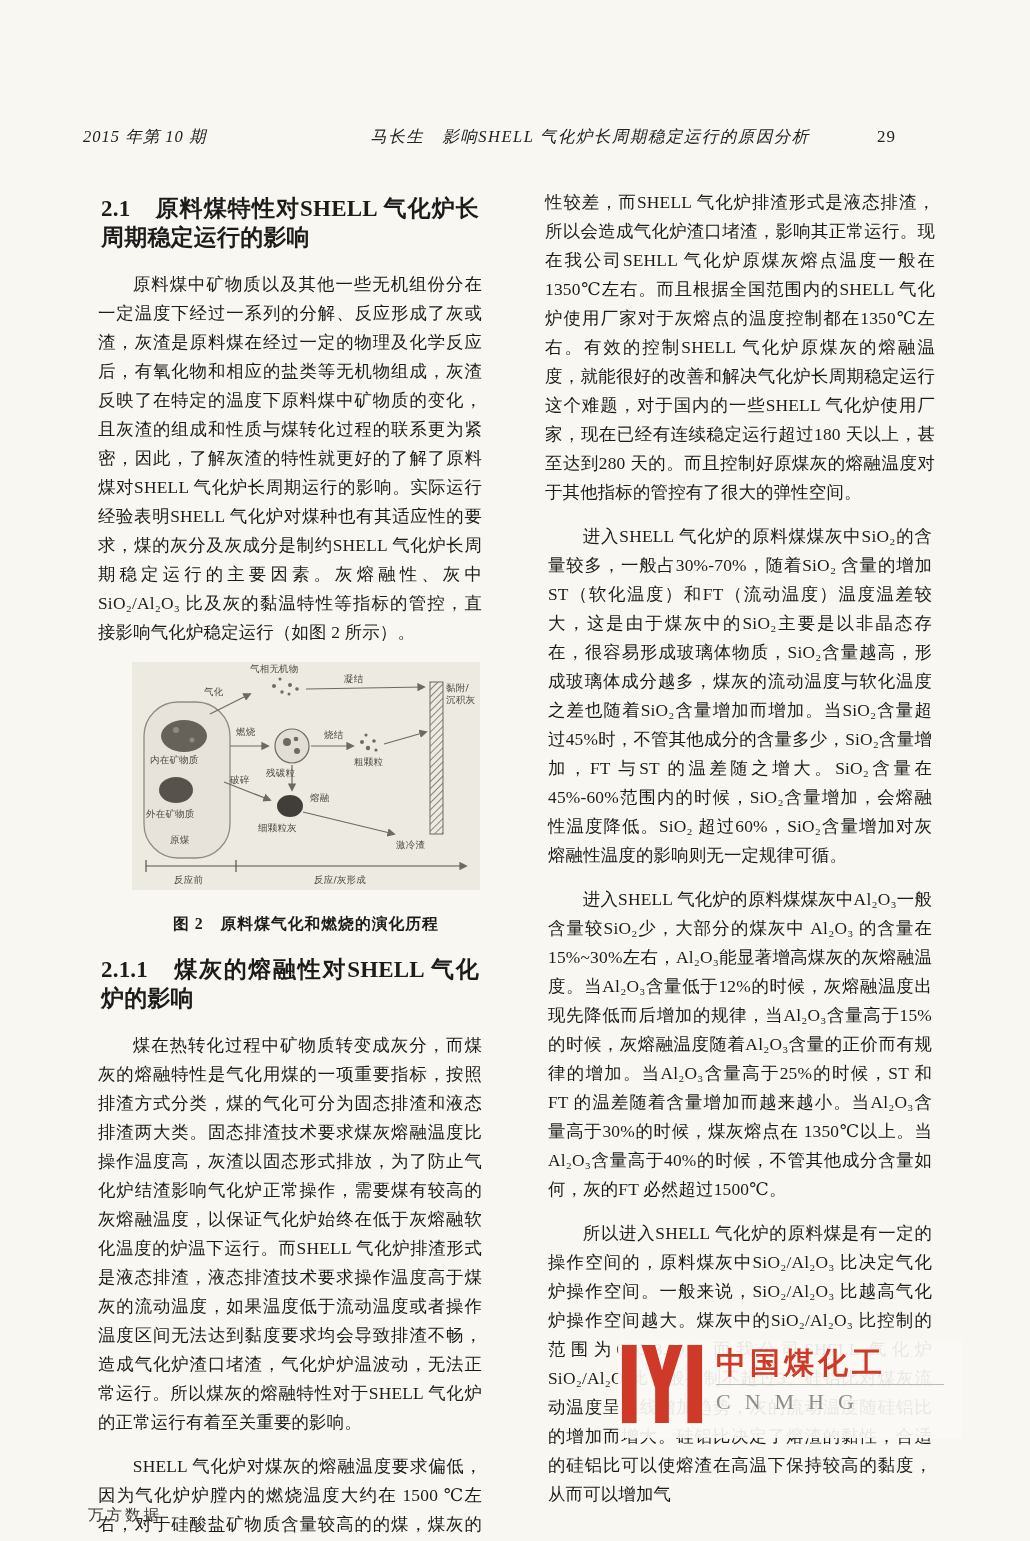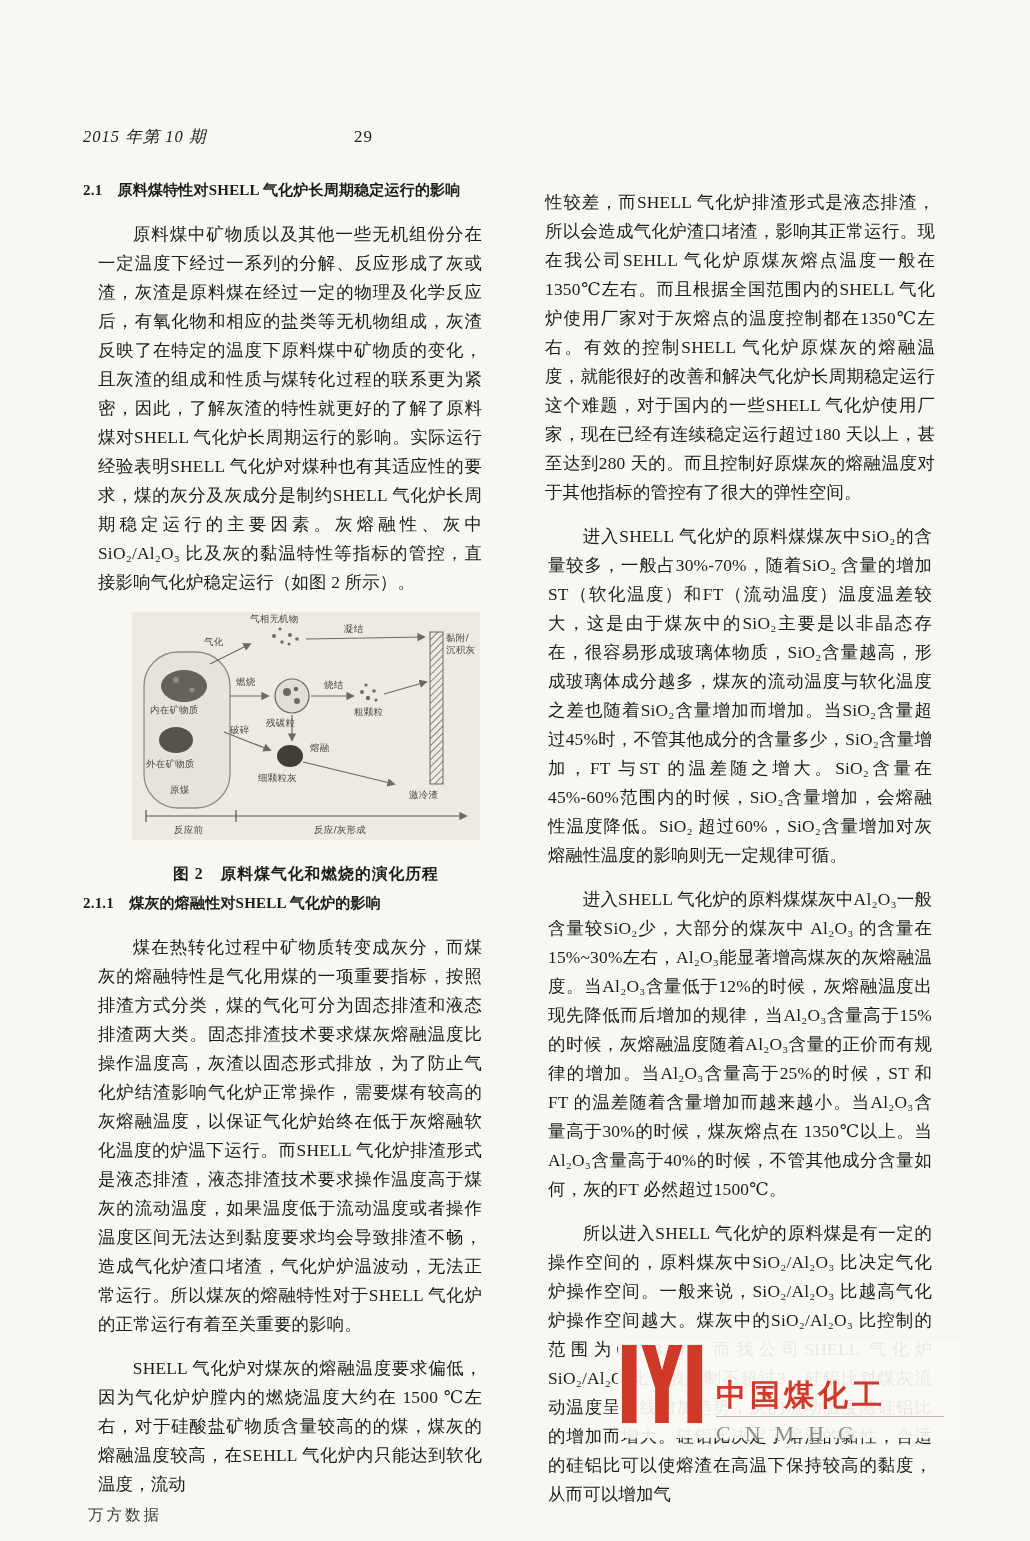--- a/index.html
+++ b/index.html
@@ -11,31 +11,31 @@
   }
   .page{position:absolute;inset:0;}
 
   
   .header{
     position:absolute;top:126px;left:83px;width:864px;
     display:flex;align-items:baseline;font-size:16.5px;color:#222;
   }
   .header .issue{width:220px;letter-spacing:1px;font-style:italic;}
   .header .running{flex:1;text-align:center;font-style:italic;letter-spacing:1.5px;}
-  .header .pageno{width:70px;text-align:right;font-size:17px;letter-spacing:1px;}
+  .header .pageno{width:70px;font-size:17px;letter-spacing:1px;}
 
   
   .col{
     position:absolute;top:176px;width:414px;
     font-size:17.4px;line-height:29px;letter-spacing:0.2px;
     text-align:justify;color:#1d1c1a;
   }
   .col-left{left:83px;}
   .col-right{left:533px;}
-  .sec-head{margin:0;font-weight:700;font-size:15px;line-height:29px;text-align:justify;}
+  .sec-head{margin:18px;font-weight:700;font-size:23px;line-height:29px;text-align:justify;}
   .para{margin:15px;text-indent:2em;}
   .para-cont{margin:12px;text-indent:0;}
 
   
   .figure-wrap{width:348px;margin:8px auto 2px;padding-left:32px;}
   .figure-canvas{position:relative;width:348px;height:228px;background:#edeae1;}
   .fig-label{
     position:absolute;font-size:9.5px;line-height:11px;color:#4c4a43;
     font-family:"DejaVu Sans","Liberation Sans",sans-serif;white-space:nowrap;
   }
@@ -44,21 +44,21 @@
     margin:20px 0 2px;letter-spacing:1px;
   }
 
   
   .watermark{
     position:absolute;left:618px;top:1340px;width:344px;height:98px;
     background:rgba(250,249,245,0.92);
     display:flex;align-items:flex-start;gap:10px;z-index:5;
   }
   .wm-logo{flex:0 0 auto;}
-  .wm-text{display:flex;flex-direction:column;padding-top:5px;margin-top:32px;}
+  .wm-text{display:flex;flex-direction:column;padding-top:5px;}
   .wm-brand{
     font-family:"Liberation Sans","DejaVu Sans",sans-serif;
     font-size:30px;font-weight:700;color:#cf3a28;letter-spacing:4px;line-height:36px;
   }
   .wm-line{height:1px;background:#bdbab4;margin:3px 0 2px;width:228px;}
   .wm-sub{
     font-family:Liberation Serif, serif;
     font-size:22px;font-weight:400;color:#8e8d8a;letter-spacing:14px;line-height:30px;
   }
 
@@ -68,20 +68,21 @@
     font-size:15.5px;color:#3e3d3a;letter-spacing:3px;margin-top:8px;
   }
 </style>
 </head>
 <body>
 
 <div class="page">
 
   <div class="header">
     <div class="issue">2015 年第 10 期</div>
+    <div class="running">马长生　影响SHELL 气化炉长周期稳定运行的原因分析</div>
     <div class="pageno">29</div>
   </div>
 
   <div class="col col-left">
     <h3 class="sec-head">2.1　原料煤特性对SHELL 气化炉长周期稳定运行的影响</h3>
     <p class="para">原料煤中矿物质以及其他一些无机组份分在一定温度下经过一系列的分解、反应形成了灰或渣，灰渣是原料煤在经过一定的物理及化学反应后，有氧化物和相应的盐类等无机物组成，灰渣反映了在特定的温度下原料煤中矿物质的变化，且灰渣的组成和性质与煤转化过程的联系更为紧密，因此，了解灰渣的特性就更好的了解了原料煤对SHELL 气化炉长周期运行的影响。实际运行经验表明SHELL 气化炉对煤种也有其适应性的要求，煤的灰分及灰成分是制约SHELL 气化炉长周期稳定运行的主要因素。灰熔融性、灰中SiO₂/Al₂O₃ 比及灰的黏温特性等指标的管控，直接影响气化炉稳定运行（如图 2 所示）。</p>
 
     <div class="figure-wrap">
       <div class="figure-canvas">
         <svg viewBox="0 0 348 228" width="348" height="228" aria-hidden="true">
@@ -144,21 +145,21 @@
         <span class="fig-label" style="left:18px;top:92px">内在矿物质</span>
         <span class="fig-label" style="left:14px;top:146px">外在矿物质</span>
         <span class="fig-label" style="left:38px;top:172px">原煤</span>
         <span class="fig-label" style="left:104px;top:64px">燃烧</span>
         <span class="fig-label" style="left:134px;top:105px">残碳粒</span>
         <span class="fig-label" style="left:192px;top:67px">烧结</span>
         <span class="fig-label" style="left:222px;top:94px">粗颗粒</span>
         <span class="fig-label" style="left:98px;top:112px">破碎</span>
         <span class="fig-label" style="left:178px;top:130px">熔融</span>
         <span class="fig-label" style="left:126px;top:160px">细颗粒灰</span>
-        <span class="fig-label" style="left:277px;top:177px">激冷渣</span>
+        <span class="fig-label" style="left:264px;top:177px">激冷渣</span>
         <span class="fig-label" style="left:42px;top:212px">反应前</span>
         <span class="fig-label" style="left:182px;top:212px">反应/灰形成</span>
       </div>
       <div class="fig-caption">图 2　原料煤气化和燃烧的演化历程</div>
     </div>
 
     <h3 class="sec-head">2.1.1　煤灰的熔融性对SHELL 气化炉的影响</h3>
     <p class="para">煤在热转化过程中矿物质转变成灰分，而煤灰的熔融特性是气化用煤的一项重要指标，按照排渣方式分类，煤的气化可分为固态排渣和液态排渣两大类。固态排渣技术要求煤灰熔融温度比操作温度高，灰渣以固态形式排放，为了防止气化炉结渣影响气化炉正常操作，需要煤有较高的灰熔融温度，以保证气化炉始终在低于灰熔融软化温度的炉温下运行。而SHELL 气化炉排渣形式是液态排渣，液态排渣技术要求操作温度高于煤灰的流动温度，如果温度低于流动温度或者操作温度区间无法达到黏度要求均会导致排渣不畅，造成气化炉渣口堵渣，气化炉炉温波动，无法正常运行。所以煤灰的熔融特性对于SHELL 气化炉的正常运行有着至关重要的影响。</p>
     <p class="para">SHELL 气化炉对煤灰的熔融温度要求偏低，因为气化炉炉膛内的燃烧温度大约在 1500 ℃左右，对于硅酸盐矿物质含量较高的的煤，煤灰的熔融温度较高，在SEHLL 气化炉内只能达到软化温度，流动</p>
   </div>

